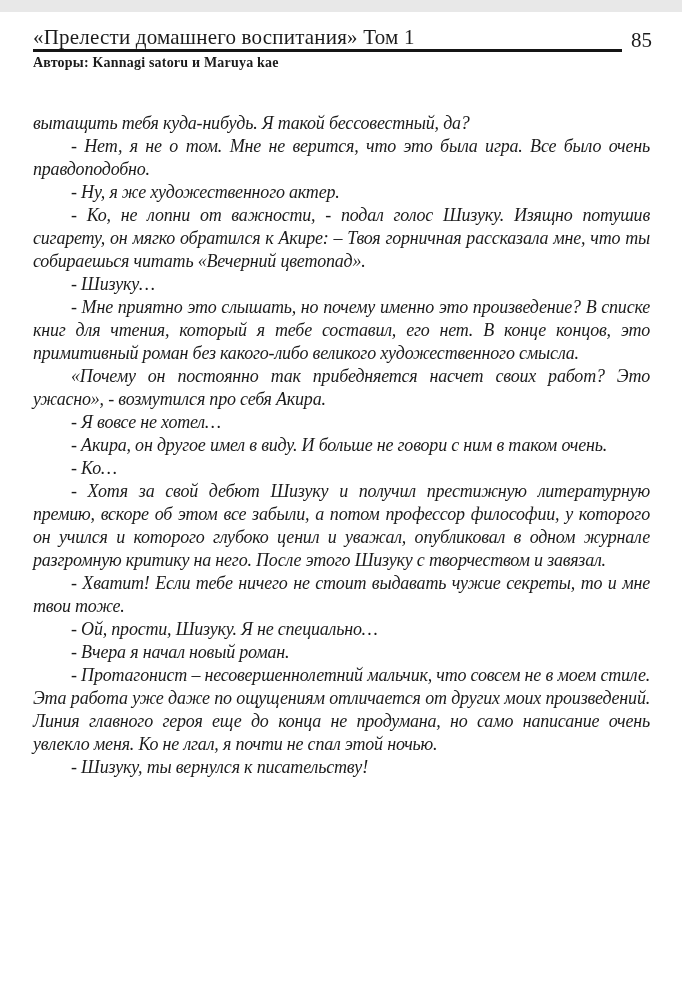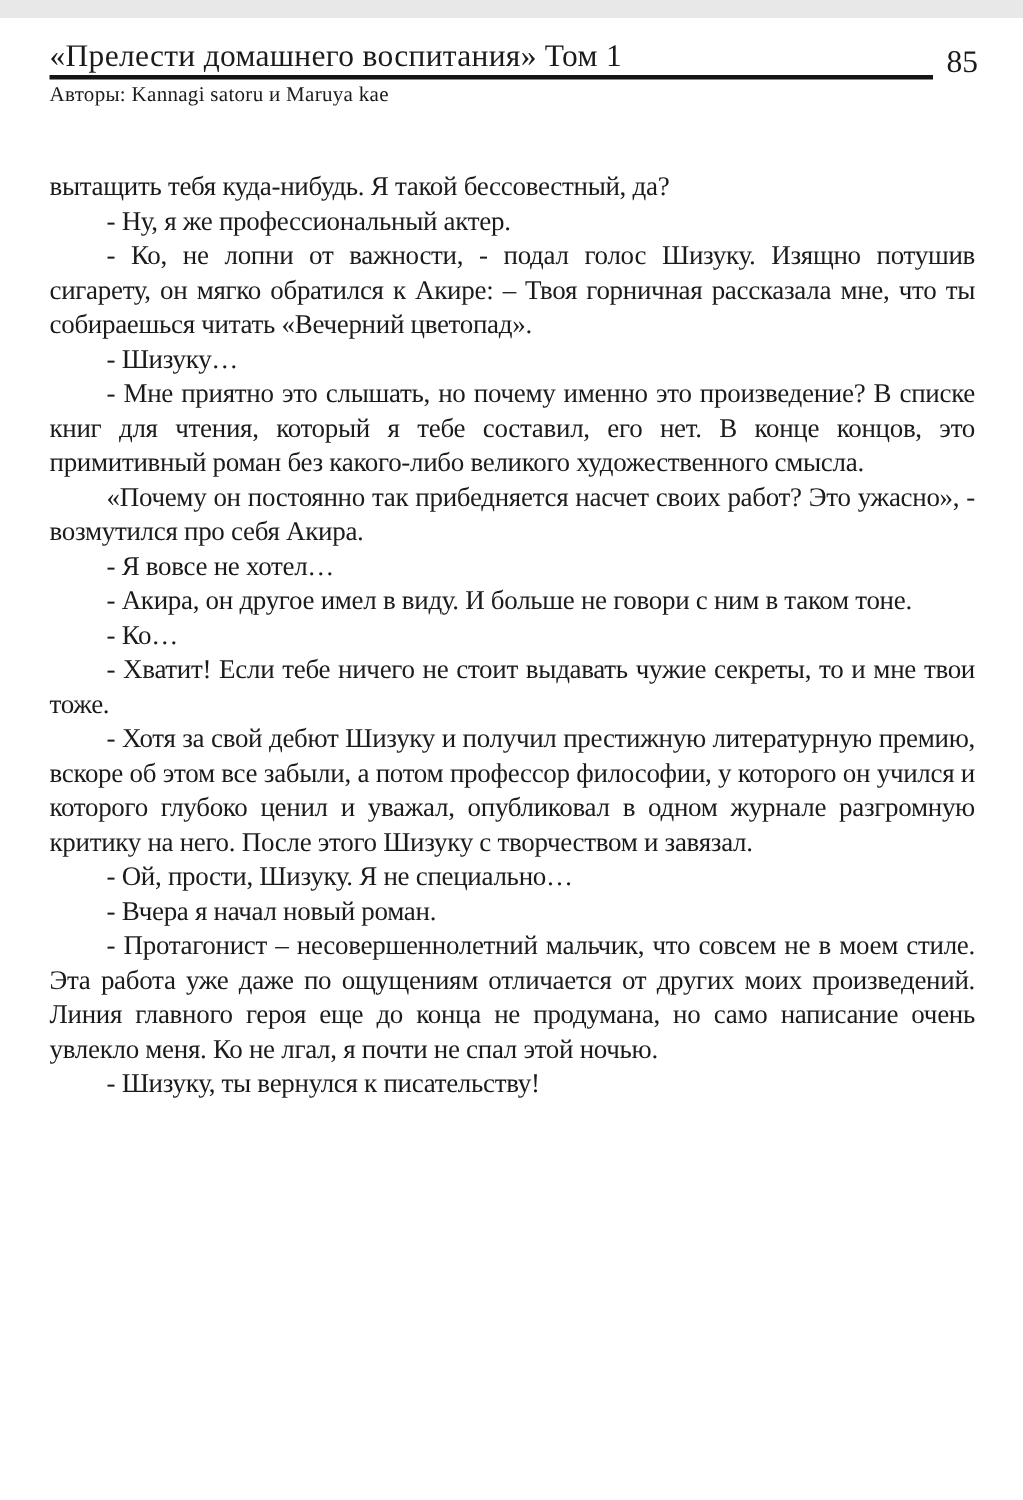--- a/index.html
+++ b/index.html
@@ -37,35 +37,36 @@
   }
   .page-number {
     font-size: 21px;
     line-height: 22px;
     margin-left: 9px;
     padding-bottom: 1px;
   }
   .authors {
     margin-top: 3px;
     font-size: 14px;
-    font-weight: 400;
+    font-weight: 700;
     letter-spacing: 0.2px;
   }
   .body-text {
     margin-top: 41px;
     width: 617px;
     font-size: 18px;
     line-height: 23px;
     letter-spacing: -0.2px;
     text-align: justify;
   }
   .body-text p {
     margin: 0;
     padding: 0;
     text-indent: 38px;
+    font-style: italic;
   }
   .body-text p.no-indent {
     text-indent: 0;
   }
 </style>
 </head>
 <body>
 
 <div class="page">
   <div class="page-inner">
@@ -74,29 +75,30 @@
         <div class="title-underline">
           <span class="book-title">«Прелести домашнего воспитания» Том 1</span>
         </div>
         <div class="page-number">85</div>
       </div>
       <div class="authors">Авторы: Kannagi satoru и Maruya kae</div>
     </header>
 
     <main class="body-text">
       <p class="no-indent">вытащить тебя куда-нибудь. Я такой бессовестный, да?</p>
-      <p>- Ну, я же профессиональный актер.</p>
+      <p>- Нет, я не о том. Мне не верится, что это была игра. Все было очень правдоподобно.</p>
+      <p>- Ну, я же художественного актер.</p>
       <p>- Ко, не лопни от важности, - подал голос Шизуку. Изящно потушив сигарету, он мягко обратился к Акире: – Твоя горничная рассказала мне, что ты собираешься читать «Вечерний цветопад».</p>
       <p>- Шизуку…</p>
       <p>- Мне приятно это слышать, но почему именно это произведение? В списке книг для чтения, который я тебе составил, его нет. В конце концов, это примитивный роман без какого-либо великого художественного смысла.</p>
       <p>«Почему он постоянно так прибедняется насчет своих работ? Это ужасно», - возмутился про себя Акира.</p>
       <p>- Я вовсе не хотел…</p>
-      <p>- Акира, он другое имел в виду. И больше не говори с ним в таком тоне.</p>
+      <p>- Акира, он другое имел в виду. И больше не говори с ним в таком очень.</p>
       <p>- Ко…</p>
+      <p>- Хотя за свой дебют Шизуку и получил престижную литературную премию, вскоре об этом все забыли, а потом профессор философии, у которого он учился и которого глубоко ценил и уважал, опубликовал в одном журнале разгромную критику на него. После этого Шизуку с творчеством и завязал.</p>
       <p>- Хватит! Если тебе ничего не стоит выдавать чужие секреты, то и мне твои тоже.</p>
-      <p>- Хотя за свой дебют Шизуку и получил престижную литературную премию, вскоре об этом все забыли, а потом профессор философии, у которого он учился и которого глубоко ценил и уважал, опубликовал в одном журнале разгромную критику на него. После этого Шизуку с творчеством и завязал.</p>
       <p>- Ой, прости, Шизуку. Я не специально…</p>
       <p>- Вчера я начал новый роман.</p>
       <p>- Протагонист – несовершеннолетний мальчик, что совсем не в моем стиле. Эта работа уже даже по ощущениям отличается от других моих произведений. Линия главного героя еще до конца не продумана, но само написание очень увлекло меня. Ко не лгал, я почти не спал этой ночью.</p>
       <p>- Шизуку, ты вернулся к писательству!</p>
     </main>
   </div>
 </div>
 
 </body></html>

